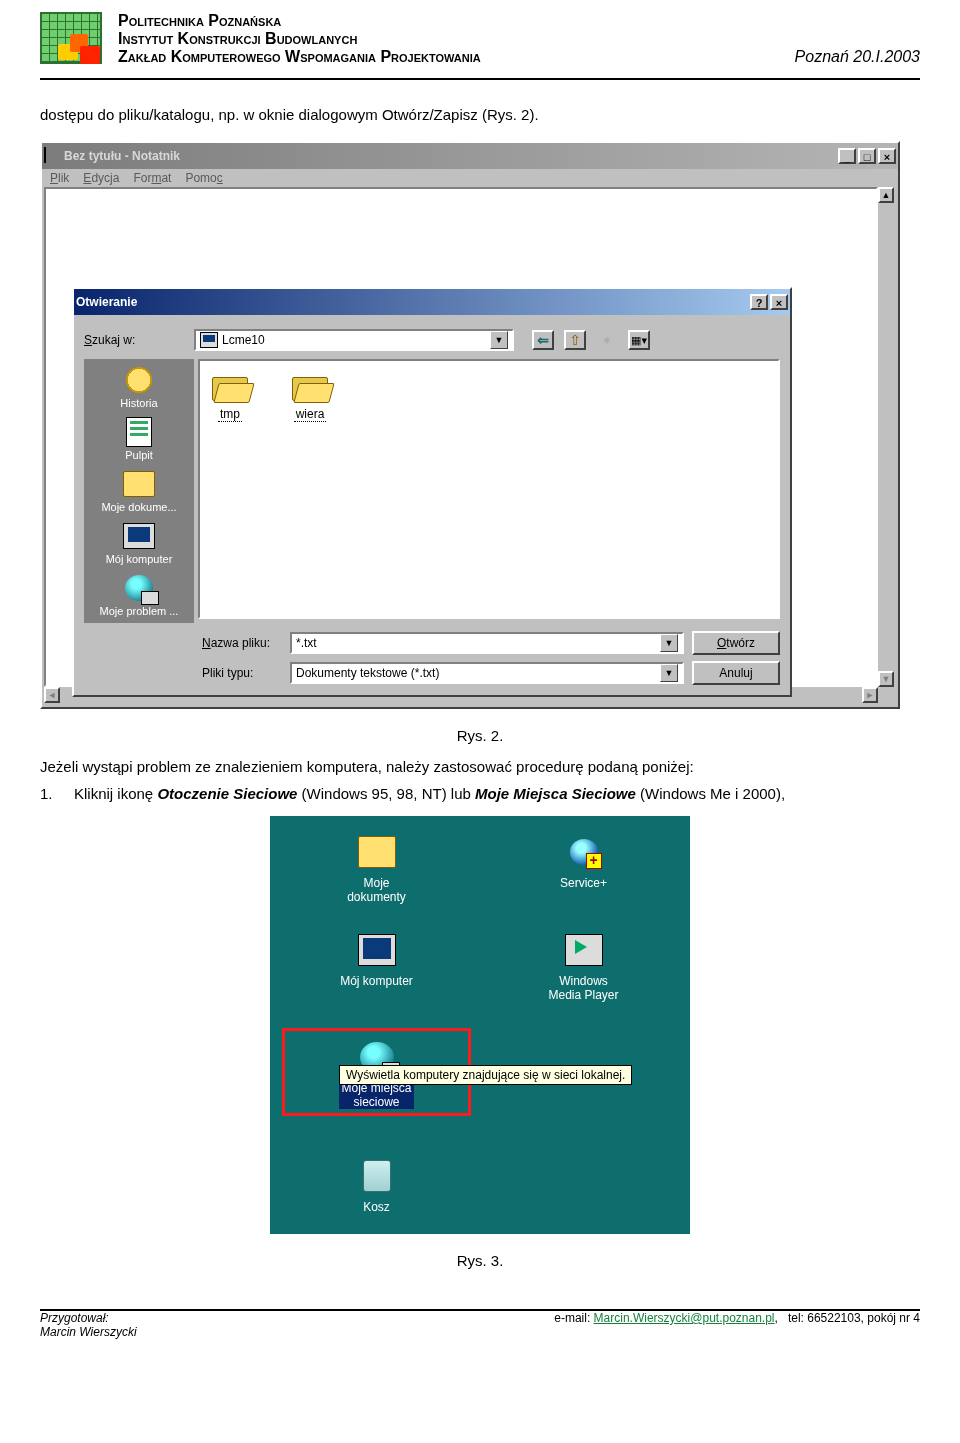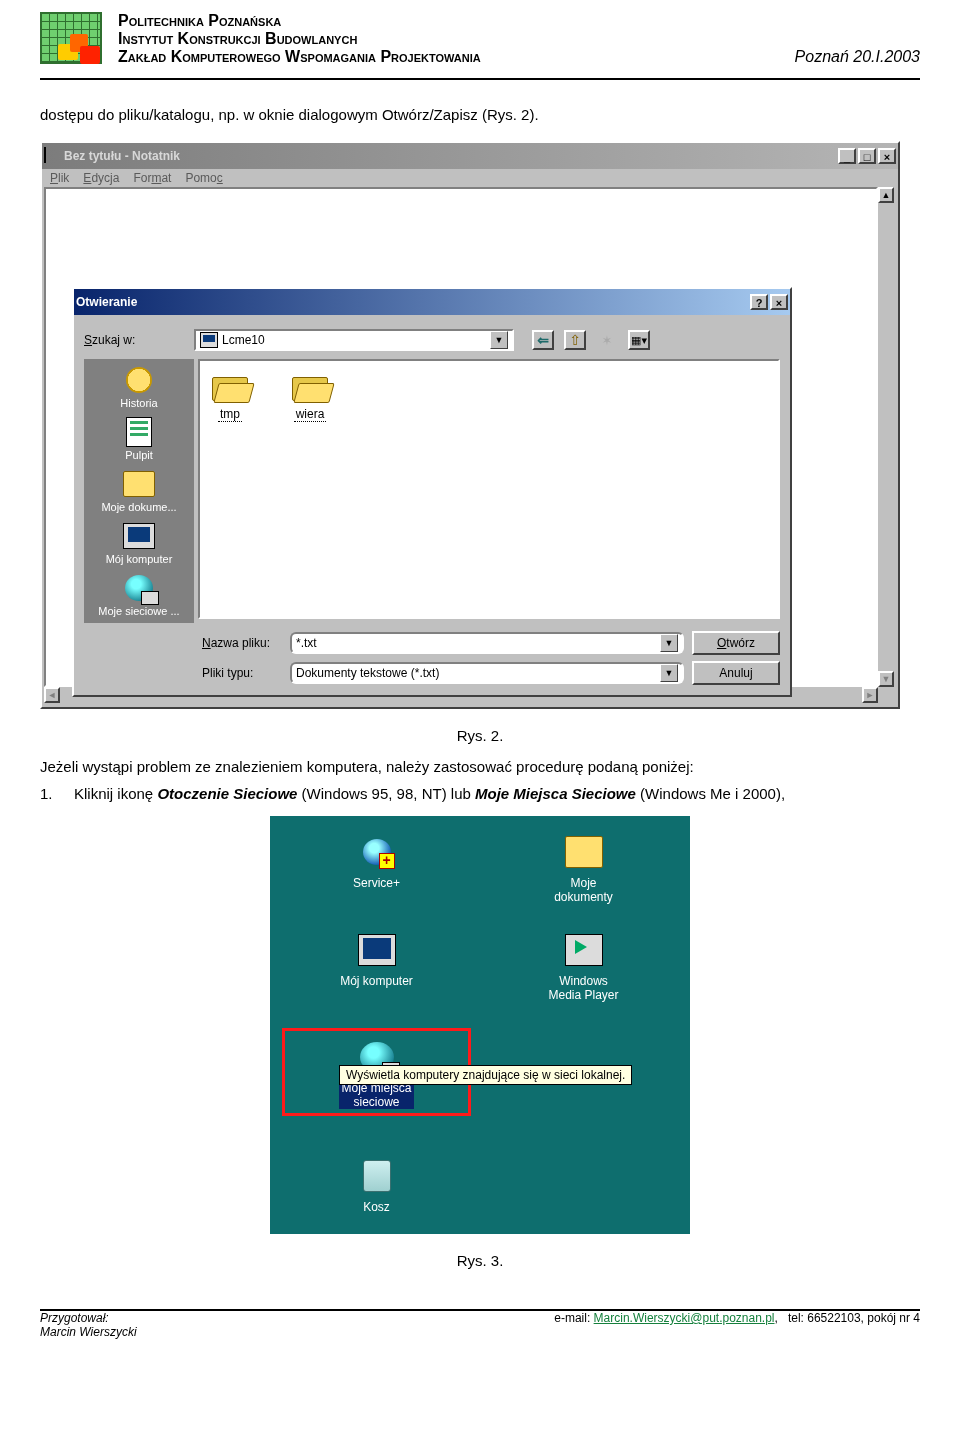--- a/index.html
+++ b/index.html
@@ -60,21 +60,21 @@
   .place { color:#fff; font-size:11px; text-align:center; width:100px; }
   .place .pic { width:34px; height:30px; margin:0 auto 2px auto; display:flex; align-items:center; justify-content:center; }
   .file-pane { flex:1; height:260px; padding:10px; display:flex; gap:40px; align-items:flex-start; }
   .file-item { text-align:center; font-size:12px; }
   .folder-ico { width:40px; height:32px; margin:0 auto 4px auto; position:relative; }
   .folder-ico.open::before { content:""; position:absolute; left:2px; top:6px; width:34px; height:22px; background:#e6c84a; border:1px solid #806000; border-radius:2px; }
   .folder-ico.open::after { content:""; position:absolute; left:6px; top:12px; width:34px; height:18px; background:#ffe070; border:1px solid #806000; border-radius:2px; transform:skewX(-15deg); }
   .file-item .lbl { border-bottom:1px dotted #000; padding:0 2px; }
   .bottom-rows { margin-top:8px; display:grid; grid-template-columns:110px 80px 1fr 88px; gap:6px 8px; align-items:center; }
   .bottom-rows .lab { font-size:12px; text-align:left; }
-  .combo-input { height:22px; display:flex; align-items:center; padding:0 4px; font-size:12px;border-radius:6px; }
+  .combo-input { height:22px; display:flex; align-items:center; padding:0 4px; font-size:12px; }
   .dlg-btn { height:24px; font-size:12px; display:flex; align-items:center; justify-content:center; }
   .dlg-btn u { text-decoration:underline; }
 
   .caption { text-align:center; margin:18px 0 14px 0; }
   .step1 { display:flex; align-items:flex-start; }
   .step-num { width:34px; flex:none; }
 
   .shot2 { width:420px; margin:14px auto 0 auto; padding:16px 18px 20px 18px; box-sizing:border-box; }
   .d-grid { display:grid; grid-template-columns:1fr 1fr; gap:26px 30px; }
   .d-item { text-align:center; color:#fff; font-size:12px; }
@@ -198,21 +198,21 @@
                       <span class="ico-doc"></span>
                     </div><span>Pulpit</span></div>
                 <div class="place"><div class="pic">
                       <span class="ico-folder-star"></span>
                     </div><span>Moje dokume...</span></div>
                 <div class="place"><div class="pic">
                       <span class="ico-monitor"></span>
                     </div><span>Mój komputer</span></div>
                 <div class="place"><div class="pic">
                       <span class="ico-globe"></span>
-                    </div><span>Moje sieciowe ...</span></div>
+                    </div><span>Moje problem ...</span></div>
               </div>
               <div class="file-pane win98-field">
                 <div class="file-item">
                   <div class="folder-ico open"></div>
                   <span class="lbl">tmp</span>
                 </div>
                 <div class="file-item">
                   <div class="folder-ico open"></div>
                   <span class="lbl">wiera</span>
                 </div>
@@ -248,30 +248,30 @@
     <div class="step-num">1.</div>
     <div>
       <span>Kliknij ikonę </span><b><i>Otoczenie Sieciowe</i></b><span> (Windows 95, 98, NT) lub </span><b><i>Moje Miejsca Sieciowe</i></b><span> (Windows Me i 2000),</span>
     </div>
   </div>
 
   <div class="shot2 desktop-teal">
     <div class="d-grid">
       <div class="d-item">
         <div class="pic">
-            <span class="ico-plus"></span>
-          </div>
-        <div>Service+</div>
-      </div>
-      <div class="d-item">
-        <div class="pic">
             <span class="ico-folder-star" style="width:36px;height:30px;"></span>
           </div>
         <div style="white-space:pre-line">Moje
 dokumenty</div>
+      </div>
+      <div class="d-item">
+        <div class="pic">
+            <span class="ico-plus"></span>
+          </div>
+        <div>Service+</div>
       </div>
       <div class="d-item">
         <div class="pic">
             <span class="ico-monitor" style="width:36px;height:30px;"></span>
           </div>
         <div>Mój komputer</div>
       </div>
       <div class="d-item">
         <div class="pic">
             <span class="ico-play" style="width:36px;height:30px;"></span>

